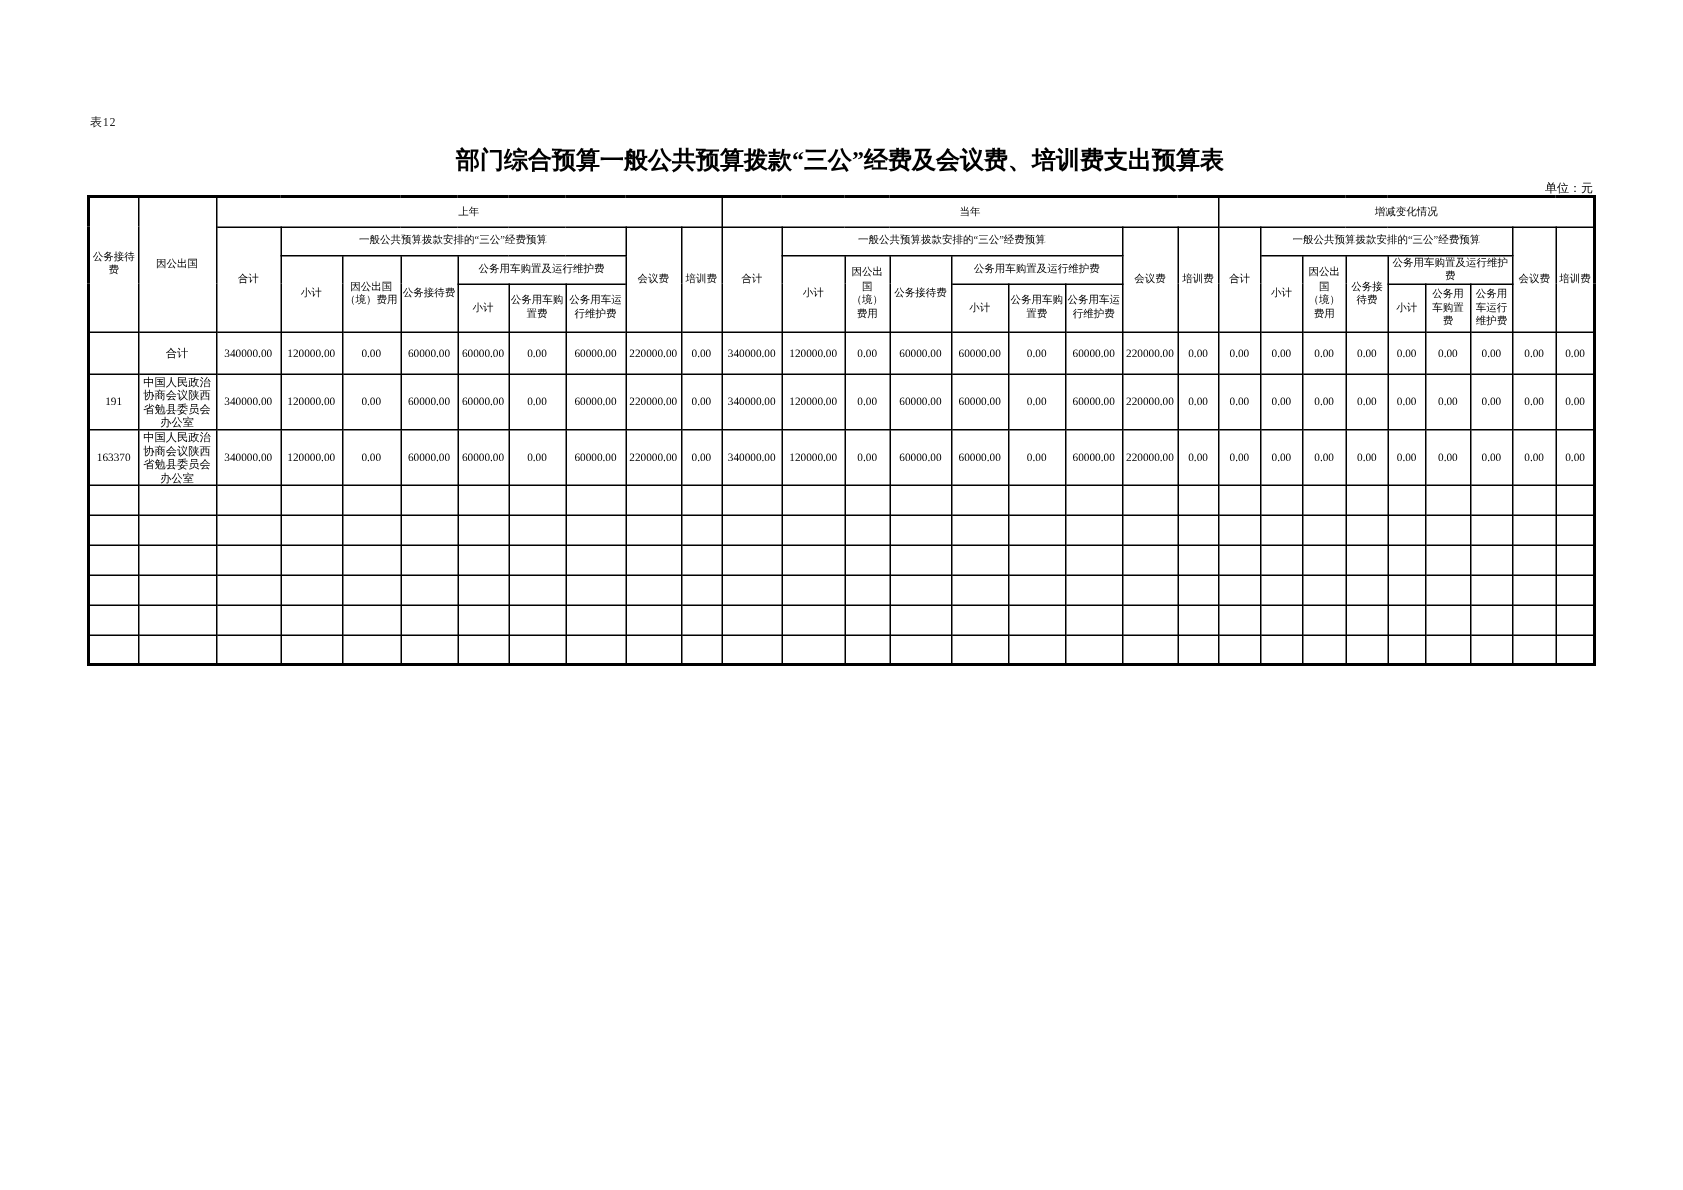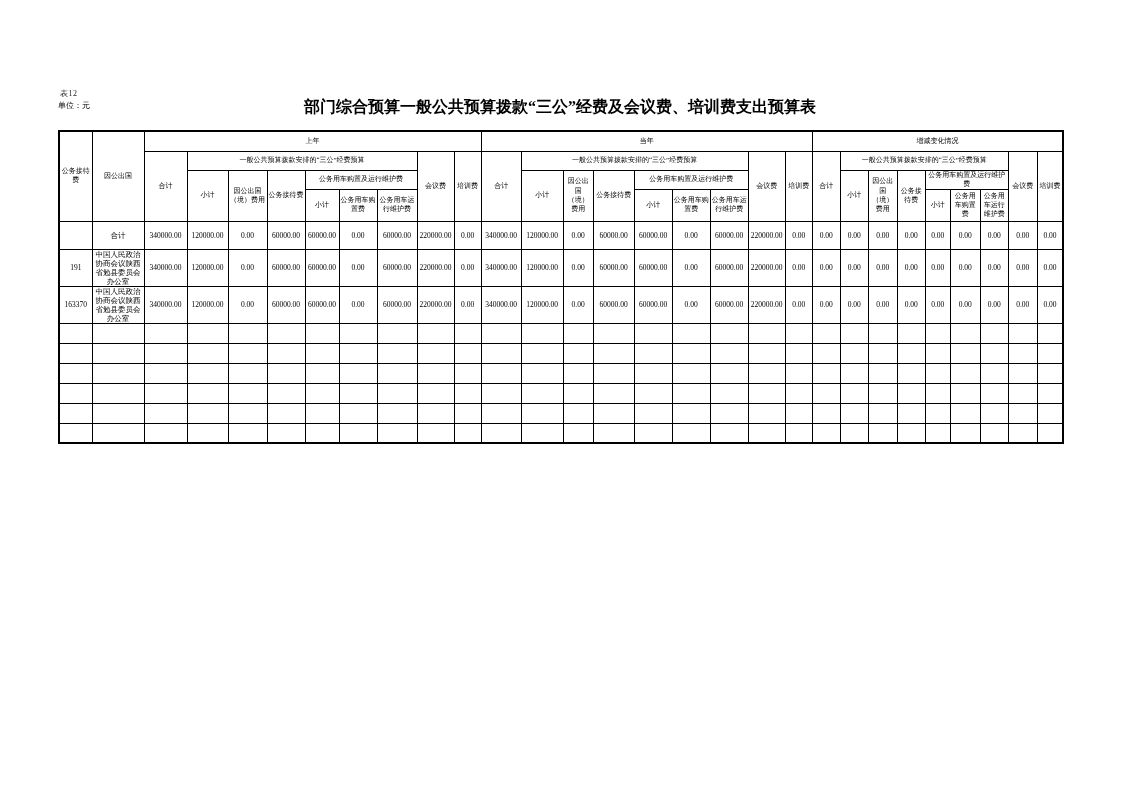--- a/index.html
+++ b/index.html
@@ -1,31 +1,31 @@
 <!DOCTYPE html>
 <html><head>
 <meta charset="utf-8">
 <style>
   html,body { margin:0; padding:0; background:#ffffff; }
   body {
     width:1122px; height:793px; position:relative; overflow:hidden;
     font-family:"Liberation Serif","DejaVu Serif",serif; color:#000;
   }
   .tag {
-    position:absolute; left:60px; top:88px;
+    position:absolute; left:60px; top:76px;
     font-size:8px; color:#222; letter-spacing:0.5px;
   }
   .title {
     position:absolute; left:58px; top:97px; width:1004px; margin:0;
     text-align:center; font-size:16px; font-weight:bold;
     font-family:"Liberation Serif","DejaVu Serif",serif;
   }
   .unit-note {
-    position:absolute; left:58px; top:100px; width:1004px;
-    font-size:8px;
+    position:absolute; left:58px; top:120px; width:1004px;
+    text-align:right; font-size:8px;
   }
   table.budget {
     position:absolute; left:58px; top:130px; width:1004px;
     border-collapse:collapse; table-layout:fixed;
     border:2px solid #000;
   }
   table.budget th, table.budget td {
     border:1px solid #000;
     padding:0 1px;
     text-align:center; vertical-align:middle;

